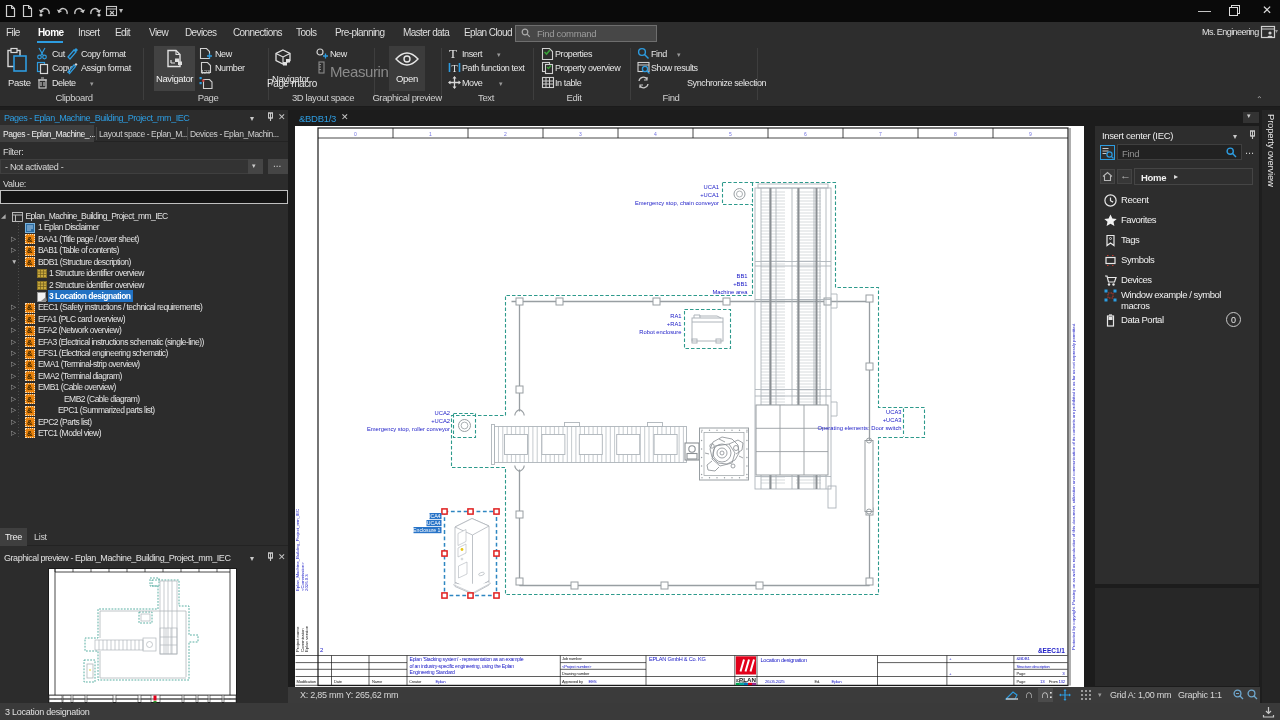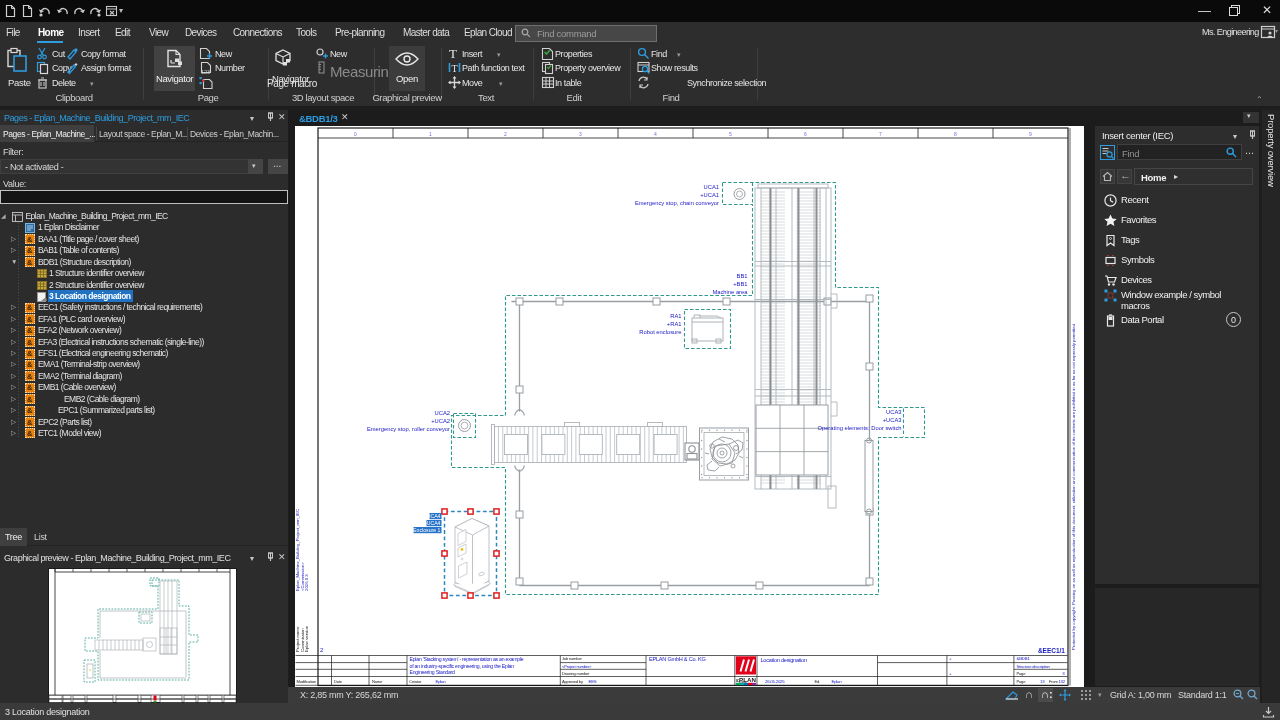--- a/index.html
+++ b/index.html
@@ -408,21 +408,21 @@
     <rect x="150" y="127.3" width="10" height="3.4" fill="#fff" stroke="#333" stroke-width="0.6"></rect>
     <rect x="150" y="131.3" width="10" height="3" fill="#fff" stroke="#333" stroke-width="0.6"></rect>
     <rect x="162" y="127.3" width="12" height="3.4" fill="#fff" stroke="#333" stroke-width="0.6"></rect>
     <rect x="162" y="131.3" width="12" height="3" fill="#fff" stroke="#333" stroke-width="0.6"></rect>
     <rect x="176" y="127.3" width="12" height="3.4" fill="#fff" stroke="#333" stroke-width="0.6"></rect>
     <rect x="176" y="131.3" width="12" height="3" fill="#fff" stroke="#333" stroke-width="0.6"></rect>
     <rect x="105.5" y="127.5" width="3" height="5" fill="#e2001a"></rect>
     <rect x="105.5" y="133" width="3" height="1.5" fill="#2aa12a"></rect>
   </svg>
 <div class="abs" style="left:288px;top:110px;width:972px;height:593px;background:#1c1c1c;"></div>
-<div class="t" style="left:299px;top:113px;font-size:9.5px;letter-spacing:-0.3px;font-weight:bold;color:#2d9ce0;">&amp;BDB1/3</div>
+<div class="t" style="left:299px;top:113px;font-size:9.5px;letter-spacing:-0.3px;font-weight:normal;color:#2d9ce0;">&amp;BDB1/3</div>
 <div class="t" style="left:341px;top:112px;font-size:9px;color:#c8c8c8;">✕</div>
 <div class="abs" style="left:1243px;top:112px;width:16px;height:11px;background:#333;"></div>
 <div class="t" style="left:1247px;top:112px;color:#ccc;font-size:7px;">▾</div>
 <svg class="abs" style="left:295px;top:126px" width="789" height="561" viewBox="0 0 789 561">
     <rect x="0" y="0" width="789" height="561" fill="#ffffff"></rect>
     <rect x="23" y="2" width="750" height="557.5" fill="none" stroke="#1a1a1a" stroke-width="1.2"></rect>
     <path d="M23 12h750" stroke="#1a1a1a" stroke-width="0.8"></path>
     <path d="M98 2v10" stroke="#1a1a1a" stroke-width="0.8"></path>
     <path d="M173 2v10" stroke="#1a1a1a" stroke-width="0.8"></path>
     <path d="M248 2v10" stroke="#1a1a1a" stroke-width="0.8"></path>
@@ -782,21 +782,21 @@
     <circle cx="10" cy="2" r="1" fill="#bbb"></circle>
     <circle cx="2" cy="6" r="1" fill="#bbb"></circle>
     <circle cx="6" cy="6" r="1" fill="#bbb"></circle>
     <circle cx="10" cy="6" r="1" fill="#bbb"></circle>
     <circle cx="2" cy="10" r="1" fill="#bbb"></circle>
     <circle cx="6" cy="10" r="1" fill="#bbb"></circle>
     <circle cx="10" cy="10" r="1" fill="#bbb"></circle>
   </svg>
 <div class="t" style="left:1098px;top:691px;color:#999;font-size:7px;">▾</div>
 <div class="t" style="left:1110px;top:690px;font-size:9px;letter-spacing:-0.25px;color:#d8d8d8;">Grid A: 1,00 mm</div>
-<div class="t" style="left:1178px;top:690px;font-size:9px;letter-spacing:-0.25px;color:#d8d8d8;">Standard 1:1</div>
+<div class="t" style="left:1178px;top:690px;font-size:9px;letter-spacing:-0.25px;color:#d8d8d8;">Graphic 1:1</div>
 <svg class="abs" style="left:1233px;top:689px" width="11" height="11" viewBox="0 0 11 11">
     <circle cx="4.5" cy="4.5" r="3.4" fill="none" stroke="#6fa8cf" stroke-width="1.3"></circle>
     <path d="M7 7l3 3" stroke="#6fa8cf" stroke-width="1.3"></path>
     <path d="M3 4.5h3" stroke="#6fa8cf" stroke-width="1"></path>
   </svg>
 <svg class="abs" style="left:1247px;top:689px" width="11" height="11" viewBox="0 0 11 11">
     <circle cx="4.5" cy="4.5" r="3.4" fill="none" stroke="#6fa8cf" stroke-width="1.3"></circle>
     <path d="M7 7l3 3" stroke="#6fa8cf" stroke-width="1.3"></path>
   </svg>
 <div class="abs" style="left:0;top:703px;width:1280px;height:17px;background:#3a3a3a;"></div>

